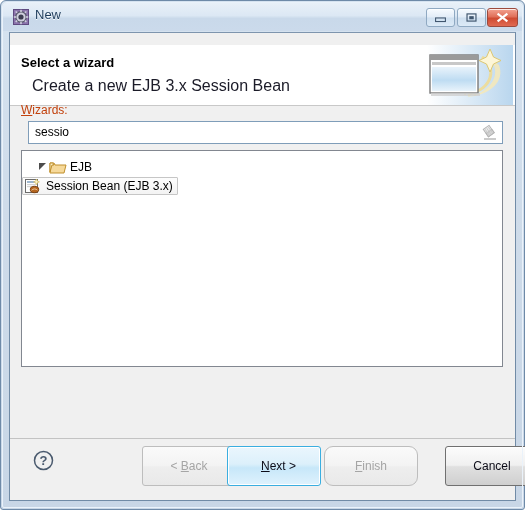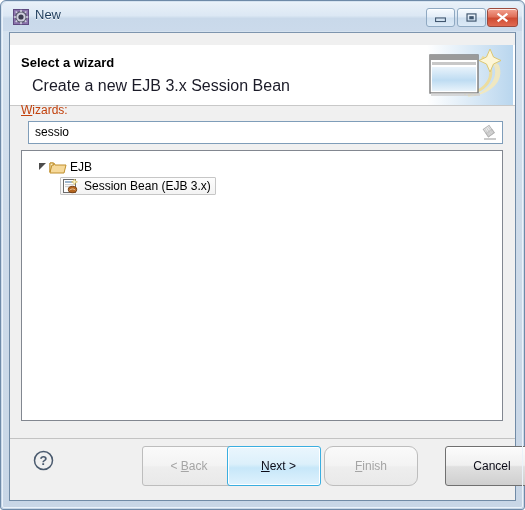--- a/index.html
+++ b/index.html
@@ -105,33 +105,33 @@
     border: none; outline: none; background: transparent;
     height: 19px; line-height: 19px;
   }
   #filter-clear {
     flex: 0 0 auto; width: 18px; height: 19px; margin-right: 3px;
     position: relative;
   }
 
   
   #tree-panel {
-    position: absolute; left: 11px; top: 56px; right: 12px; height: 271px;
+    position: absolute; left: 11px; top: 56px; right: 12px; height: 217px;
     background: #ffffff;
     border: 1px solid #828790;
     overflow: hidden;
   }
   .tree-row {
     position: relative; height: 19px;
     display: flex; align-items: center;
     font-size: 12px; color: #000;
     white-space: nowrap;
   }
   #row-ejb { margin-top: 6px; padding-left: 14px; }
-  #row-session { padding-left: 38px; }
+  #row-session { }
 
   .twisty {
     width: 13px; height: 19px; flex: 0 0 auto; position: relative;
   }
   .folder-icon { width: 18px; height: 16px; flex: 0 0 auto; margin-right: 3px; position: relative; }
   .bean-icon { width: 17px; height: 16px; flex: 0 0 auto; margin-right: 3px; position: relative; }
 
   #session-hit {
     display: inline-flex; align-items: center;
     background: linear-gradient(180deg,#fdfdfd 0%, #f3f3f3 100%);

